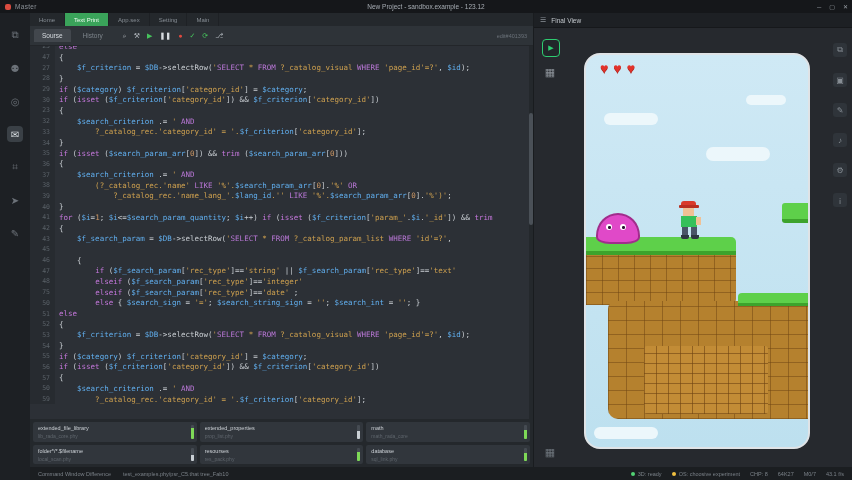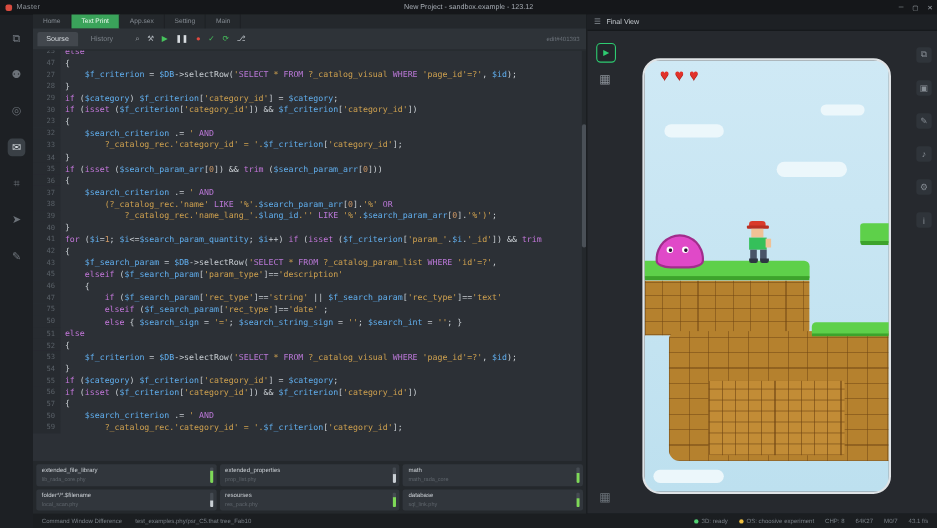--- a/index.html
+++ b/index.html
@@ -168,23 +168,24 @@
         <div class="cl"><span class="g">34</span><span class="t"><span class="tk-p">}</span></span></div>
         <div class="cl"><span class="g">35</span><span class="t"><span class="tk-k">if</span><span class="tk-p"> (</span><span class="tk-k">isset</span><span class="tk-p"> (</span><span class="tk-v">$search_param_arr</span><span class="tk-p">[</span><span class="tk-n">0</span><span class="tk-p">]) &amp;&amp; </span><span class="tk-k">trim</span><span class="tk-p"> (</span><span class="tk-v">$search_param_arr</span><span class="tk-p">[</span><span class="tk-n">0</span><span class="tk-p">]))</span></span></div>
         <div class="cl"><span class="g">36</span><span class="t"><span class="tk-p">{</span></span></div>
         <div class="cl"><span class="g">37</span><span class="t"><span class="tk-p">    </span><span class="tk-v">$search_criterion</span><span class="tk-p"> .= </span><span class="tk-s">' </span><span class="tk-q">AND</span></span></div>
         <div class="cl"><span class="g">38</span><span class="t"><span class="tk-s">        (?_catalog_rec.'name' </span><span class="tk-q">LIKE</span><span class="tk-s"> '%'.</span><span class="tk-v">$search_param_arr</span><span class="tk-p">[</span><span class="tk-n">0</span><span class="tk-p">].</span><span class="tk-s">'%'</span><span class="tk-p"> </span><span class="tk-q">OR</span></span></div>
         <div class="cl"><span class="g">39</span><span class="t"><span class="tk-s">            ?_catalog_rec.'name_lang_'.</span><span class="tk-v">$lang_id</span><span class="tk-s">.'' </span><span class="tk-q">LIKE</span><span class="tk-s"> '%'.</span><span class="tk-v">$search_param_arr</span><span class="tk-p">[</span><span class="tk-n">0</span><span class="tk-p">].</span><span class="tk-s">'%')'</span><span class="tk-p">;</span></span></div>
         <div class="cl"><span class="g">40</span><span class="t"><span class="tk-p">}</span></span></div>
         <div class="cl"><span class="g">41</span><span class="t"><span class="tk-k">for</span><span class="tk-p"> (</span><span class="tk-v">$i</span><span class="tk-p">=</span><span class="tk-n">1</span><span class="tk-p">; </span><span class="tk-v">$i</span><span class="tk-p">&lt;=</span><span class="tk-v">$search_param_quantity</span><span class="tk-p">; </span><span class="tk-v">$i</span><span class="tk-p">++) </span><span class="tk-k">if</span><span class="tk-p"> (</span><span class="tk-k">isset</span><span class="tk-p"> (</span><span class="tk-v">$f_criterion</span><span class="tk-p">[</span><span class="tk-s">'param_'</span><span class="tk-p">.</span><span class="tk-v">$i</span><span class="tk-p">.</span><span class="tk-s">'_id'</span><span class="tk-p">]) &amp;&amp; </span><span class="tk-k">trim</span></span></div>
         <div class="cl"><span class="g">42</span><span class="t"><span class="tk-p">{</span></span></div>
         <div class="cl"><span class="g">43</span><span class="t"><span class="tk-p">    </span><span class="tk-v">$f_search_param</span><span class="tk-p"> = </span><span class="tk-v">$DB</span><span class="tk-p">-&gt;selectRow(</span><span class="tk-s">'</span><span class="tk-q">SELECT</span><span class="tk-s"> * </span><span class="tk-q">FROM</span><span class="tk-s"> ?_catalog_param_list </span><span class="tk-q">WHERE</span><span class="tk-s"> 'id'=?'</span><span class="tk-p">,</span></span></div>
-        <div class="cl"><span class="g">45</span><span class="t"><span class="tk-p">    </span><span class="tk-k">elseif</span><span class="tk-p"> (</span><span class="tk-v">$f_search_param</span><span class="tk-p">[</span><span class="tk-s">'param_type'</span><span class="tk-p">]==</span><span class="tk-s">'description'</span></span></div>
+        <div class="cl"><span class="g">45</span></div>
         <div class="cl"><span class="g">46</span><span class="t"><span class="tk-p">    {</span></span></div>
         <div class="cl"><span class="g">47</span><span class="t"><span class="tk-p">        </span><span class="tk-k">if</span><span class="tk-p"> (</span><span class="tk-v">$f_search_param</span><span class="tk-p">[</span><span class="tk-s">'rec_type'</span><span class="tk-p">]==</span><span class="tk-s">'string'</span><span class="tk-p"> || </span><span class="tk-v">$f_search_param</span><span class="tk-p">[</span><span class="tk-s">'rec_type'</span><span class="tk-p">]==</span><span class="tk-s">'text'</span></span></div>
+        <div class="cl"><span class="g">48</span><span class="t"><span class="tk-p">        </span><span class="tk-k">elseif</span><span class="tk-p"> (</span><span class="tk-v">$f_search_param</span><span class="tk-p">[</span><span class="tk-s">'rec_type'</span><span class="tk-p">]==</span><span class="tk-s">'integer'</span></span></div>
         <div class="cl"><span class="g">75</span><span class="t"><span class="tk-p">        </span><span class="tk-k">elseif</span><span class="tk-p"> (</span><span class="tk-v">$f_search_param</span><span class="tk-p">[</span><span class="tk-s">'rec_type'</span><span class="tk-p">]==</span><span class="tk-s">'date'</span><span class="tk-p"> ;</span></span></div>
         <div class="cl"><span class="g">50</span><span class="t"><span class="tk-p">        </span><span class="tk-k">else</span><span class="tk-p"> { </span><span class="tk-v">$search_sign</span><span class="tk-p"> = </span><span class="tk-s">'='</span><span class="tk-p">; </span><span class="tk-v">$search_string_sign</span><span class="tk-p"> = </span><span class="tk-s">''</span><span class="tk-p">; </span><span class="tk-v">$search_int</span><span class="tk-p"> = </span><span class="tk-s">''</span><span class="tk-p">; }</span></span></div>
         <div class="cl"><span class="g">51</span><span class="t"><span class="tk-k">else</span></span></div>
         <div class="cl"><span class="g">52</span><span class="t"><span class="tk-p">{</span></span></div>
         <div class="cl"><span class="g">53</span><span class="t"><span class="tk-p">    </span><span class="tk-v">$f_criterion</span><span class="tk-p"> = </span><span class="tk-v">$DB</span><span class="tk-p">-&gt;selectRow(</span><span class="tk-s">'</span><span class="tk-q">SELECT</span><span class="tk-s"> * </span><span class="tk-q">FROM</span><span class="tk-s"> ?_catalog_visual </span><span class="tk-q">WHERE</span><span class="tk-s"> 'page_id'=?'</span><span class="tk-p">, </span><span class="tk-v">$id</span><span class="tk-p">);</span></span></div>
         <div class="cl"><span class="g">54</span><span class="t"><span class="tk-p">}</span></span></div>
         <div class="cl"><span class="g">55</span><span class="t"><span class="tk-k">if</span><span class="tk-p"> (</span><span class="tk-v">$category</span><span class="tk-p">) </span><span class="tk-v">$f_criterion</span><span class="tk-p">[</span><span class="tk-s">'category_id'</span><span class="tk-p">] = </span><span class="tk-v">$category</span><span class="tk-p">;</span></span></div>
         <div class="cl"><span class="g">56</span><span class="t"><span class="tk-k">if</span><span class="tk-p"> (</span><span class="tk-k">isset</span><span class="tk-p"> (</span><span class="tk-v">$f_criterion</span><span class="tk-p">[</span><span class="tk-s">'category_id'</span><span class="tk-p">]) &amp;&amp; </span><span class="tk-v">$f_criterion</span><span class="tk-p">[</span><span class="tk-s">'category_id'</span><span class="tk-p">])</span></span></div>
         <div class="cl"><span class="g">57</span><span class="t"><span class="tk-p">{</span></span></div>
         <div class="cl"><span class="g">50</span><span class="t"><span class="tk-p">    </span><span class="tk-v">$search_criterion</span><span class="tk-p"> .= </span><span class="tk-s">' </span><span class="tk-q">AND</span></span></div>

